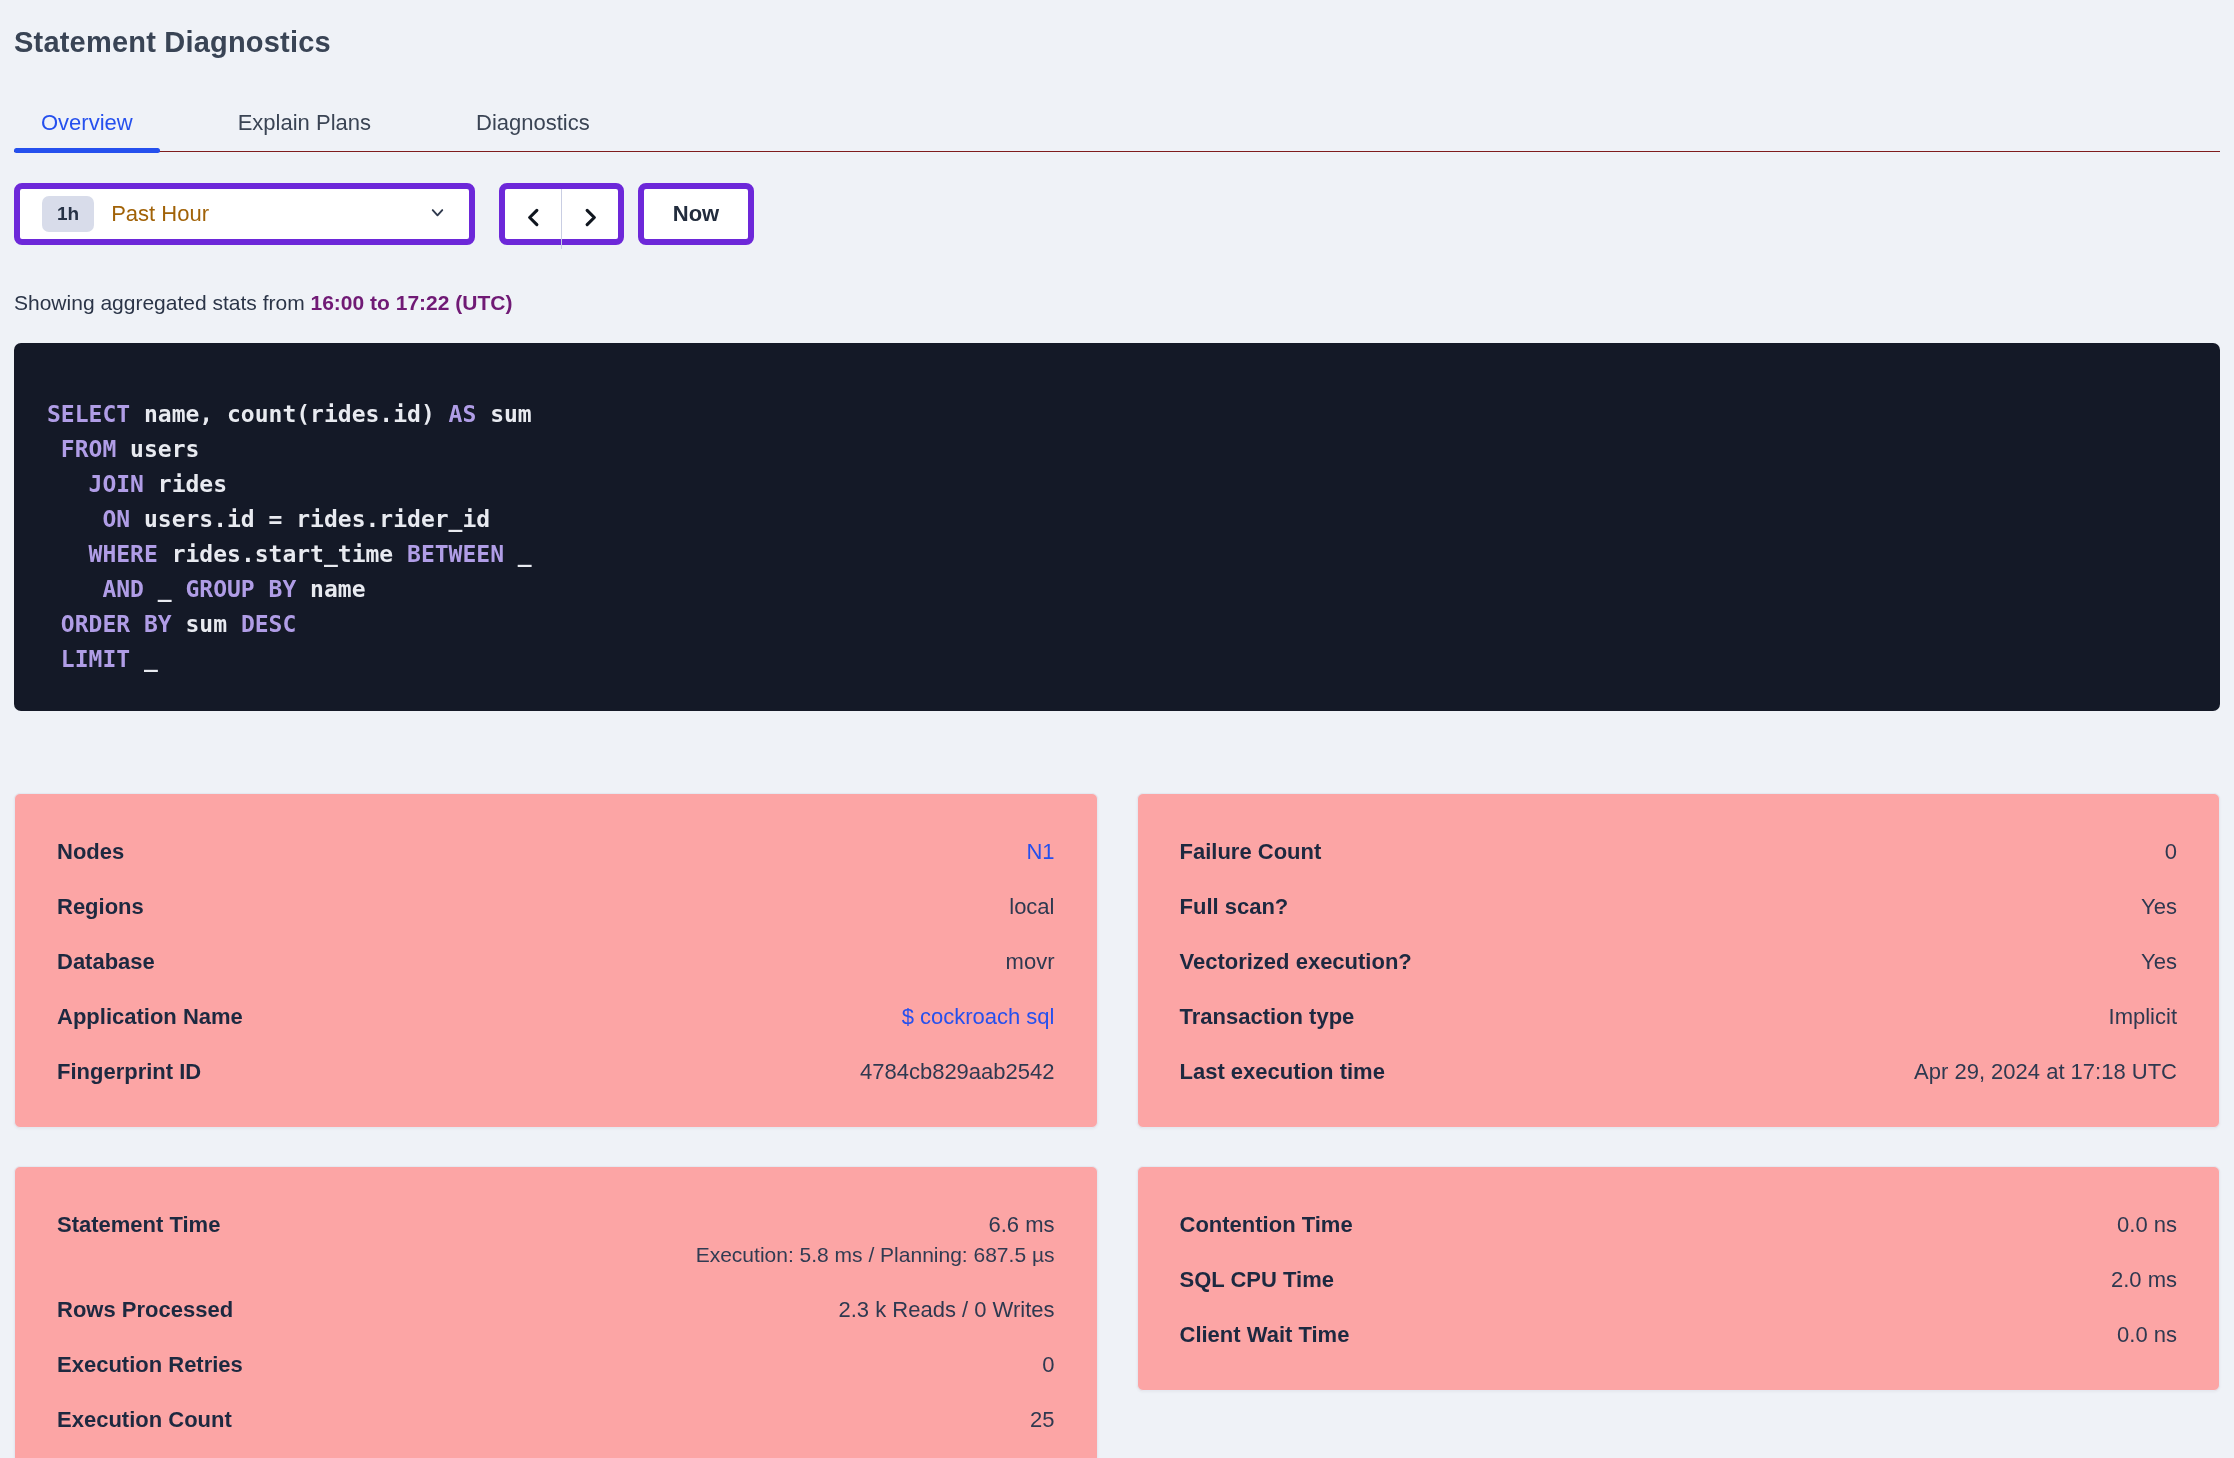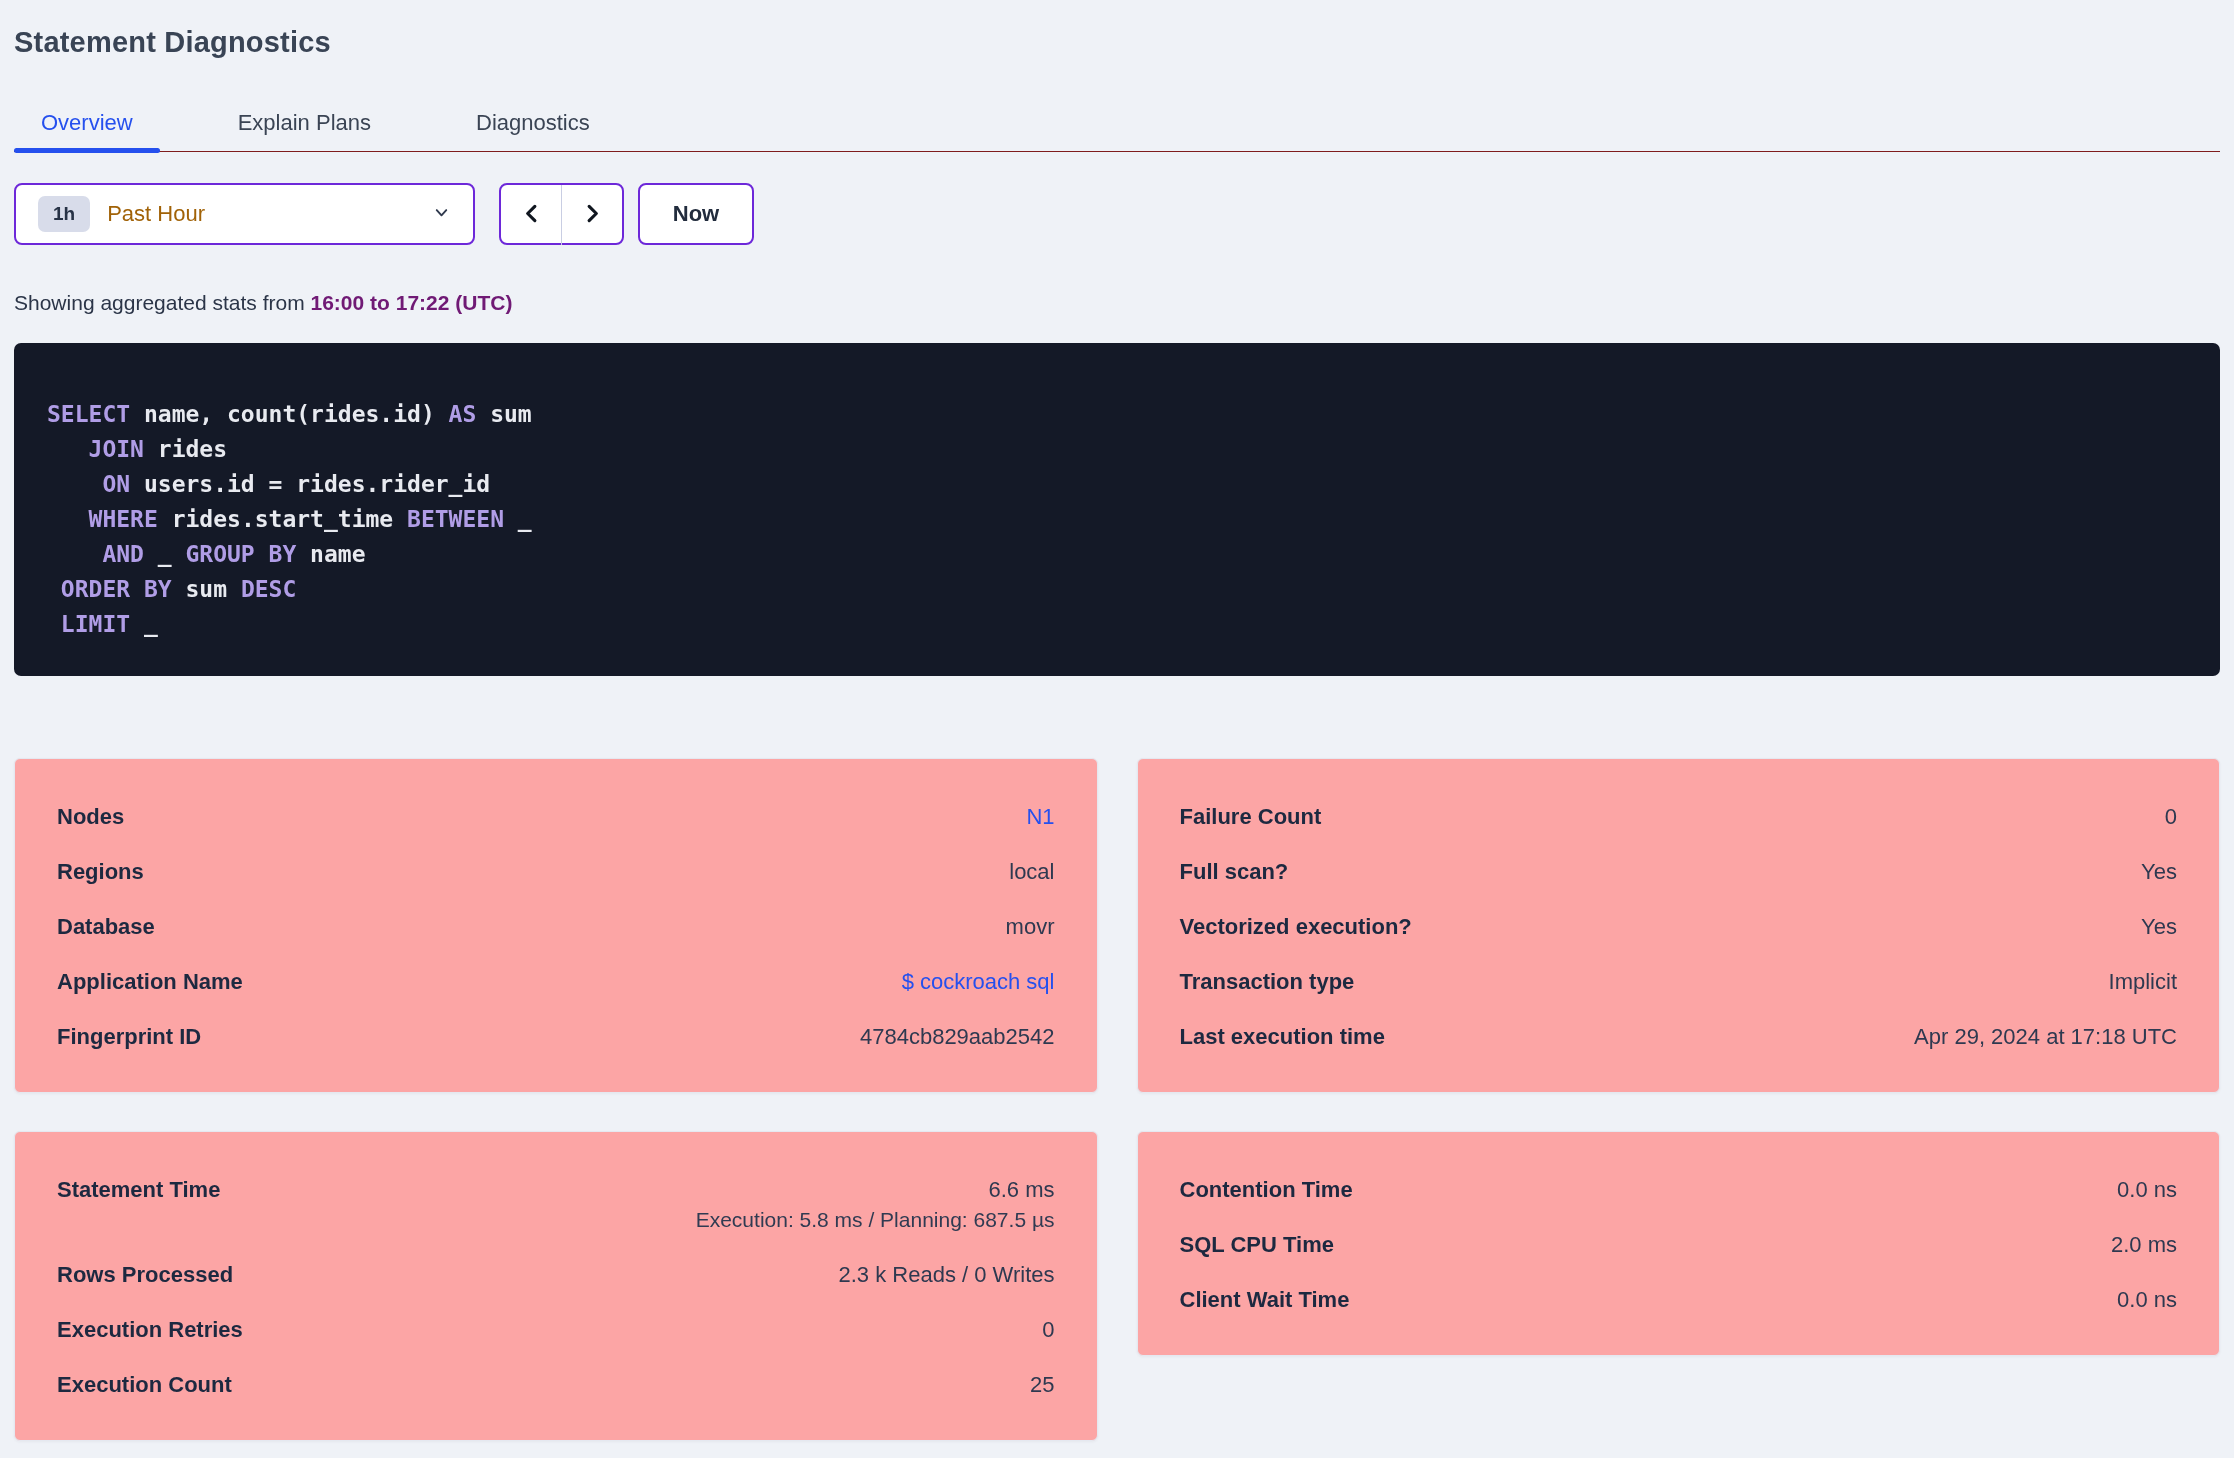--- a/index.html
+++ b/index.html
@@ -50,21 +50,21 @@
   }
 
   
   .controls {
     margin-top: 31px;
     display: flex;
     align-items: center;
   }
   .ctl {
     background: #ffffff;
-    border: 2px solid #6d28d9;
+    border: 6px solid #6d28d9;
     border-radius: 8px;
     height: 62px;
   }
   .time-dropdown {
     width: 461px;
     display: flex;
     align-items: center;
     padding: 0 22px;
     cursor: pointer;
   }
@@ -223,20 +223,21 @@
 
     <div class="ctl now-btn">Now</div>
   </div>
 
   <div class="status-line">
     <span>Showing aggregated stats from </span><b>16:00 to 17:22 (UTC)</b>
   </div>
 
   <div class="sql-box">
       <div class="code-line"><span class="kw">SELECT</span><span> name, count(rides.id) </span><span class="kw">AS</span><span> sum</span></div>
+      <div class="code-line"><span> </span><span class="kw">FROM</span><span> users</span></div>
       <div class="code-line"><span>   </span><span class="kw">JOIN</span><span> rides</span></div>
       <div class="code-line"><span>    </span><span class="kw">ON</span><span> users.id = rides.rider_id</span></div>
       <div class="code-line"><span>   </span><span class="kw">WHERE</span><span> rides.start_time </span><span class="kw">BETWEEN</span><span> _</span></div>
       <div class="code-line"><span>    </span><span class="kw">AND</span><span> _ </span><span class="kw">GROUP BY</span><span> name</span></div>
       <div class="code-line"><span> </span><span class="kw">ORDER BY</span><span> sum </span><span class="kw">DESC</span></div>
       <div class="code-line"><span> </span><span class="kw">LIMIT</span><span> _</span></div>
     </div>
 
   <div class="cards">
     <div class="card">

